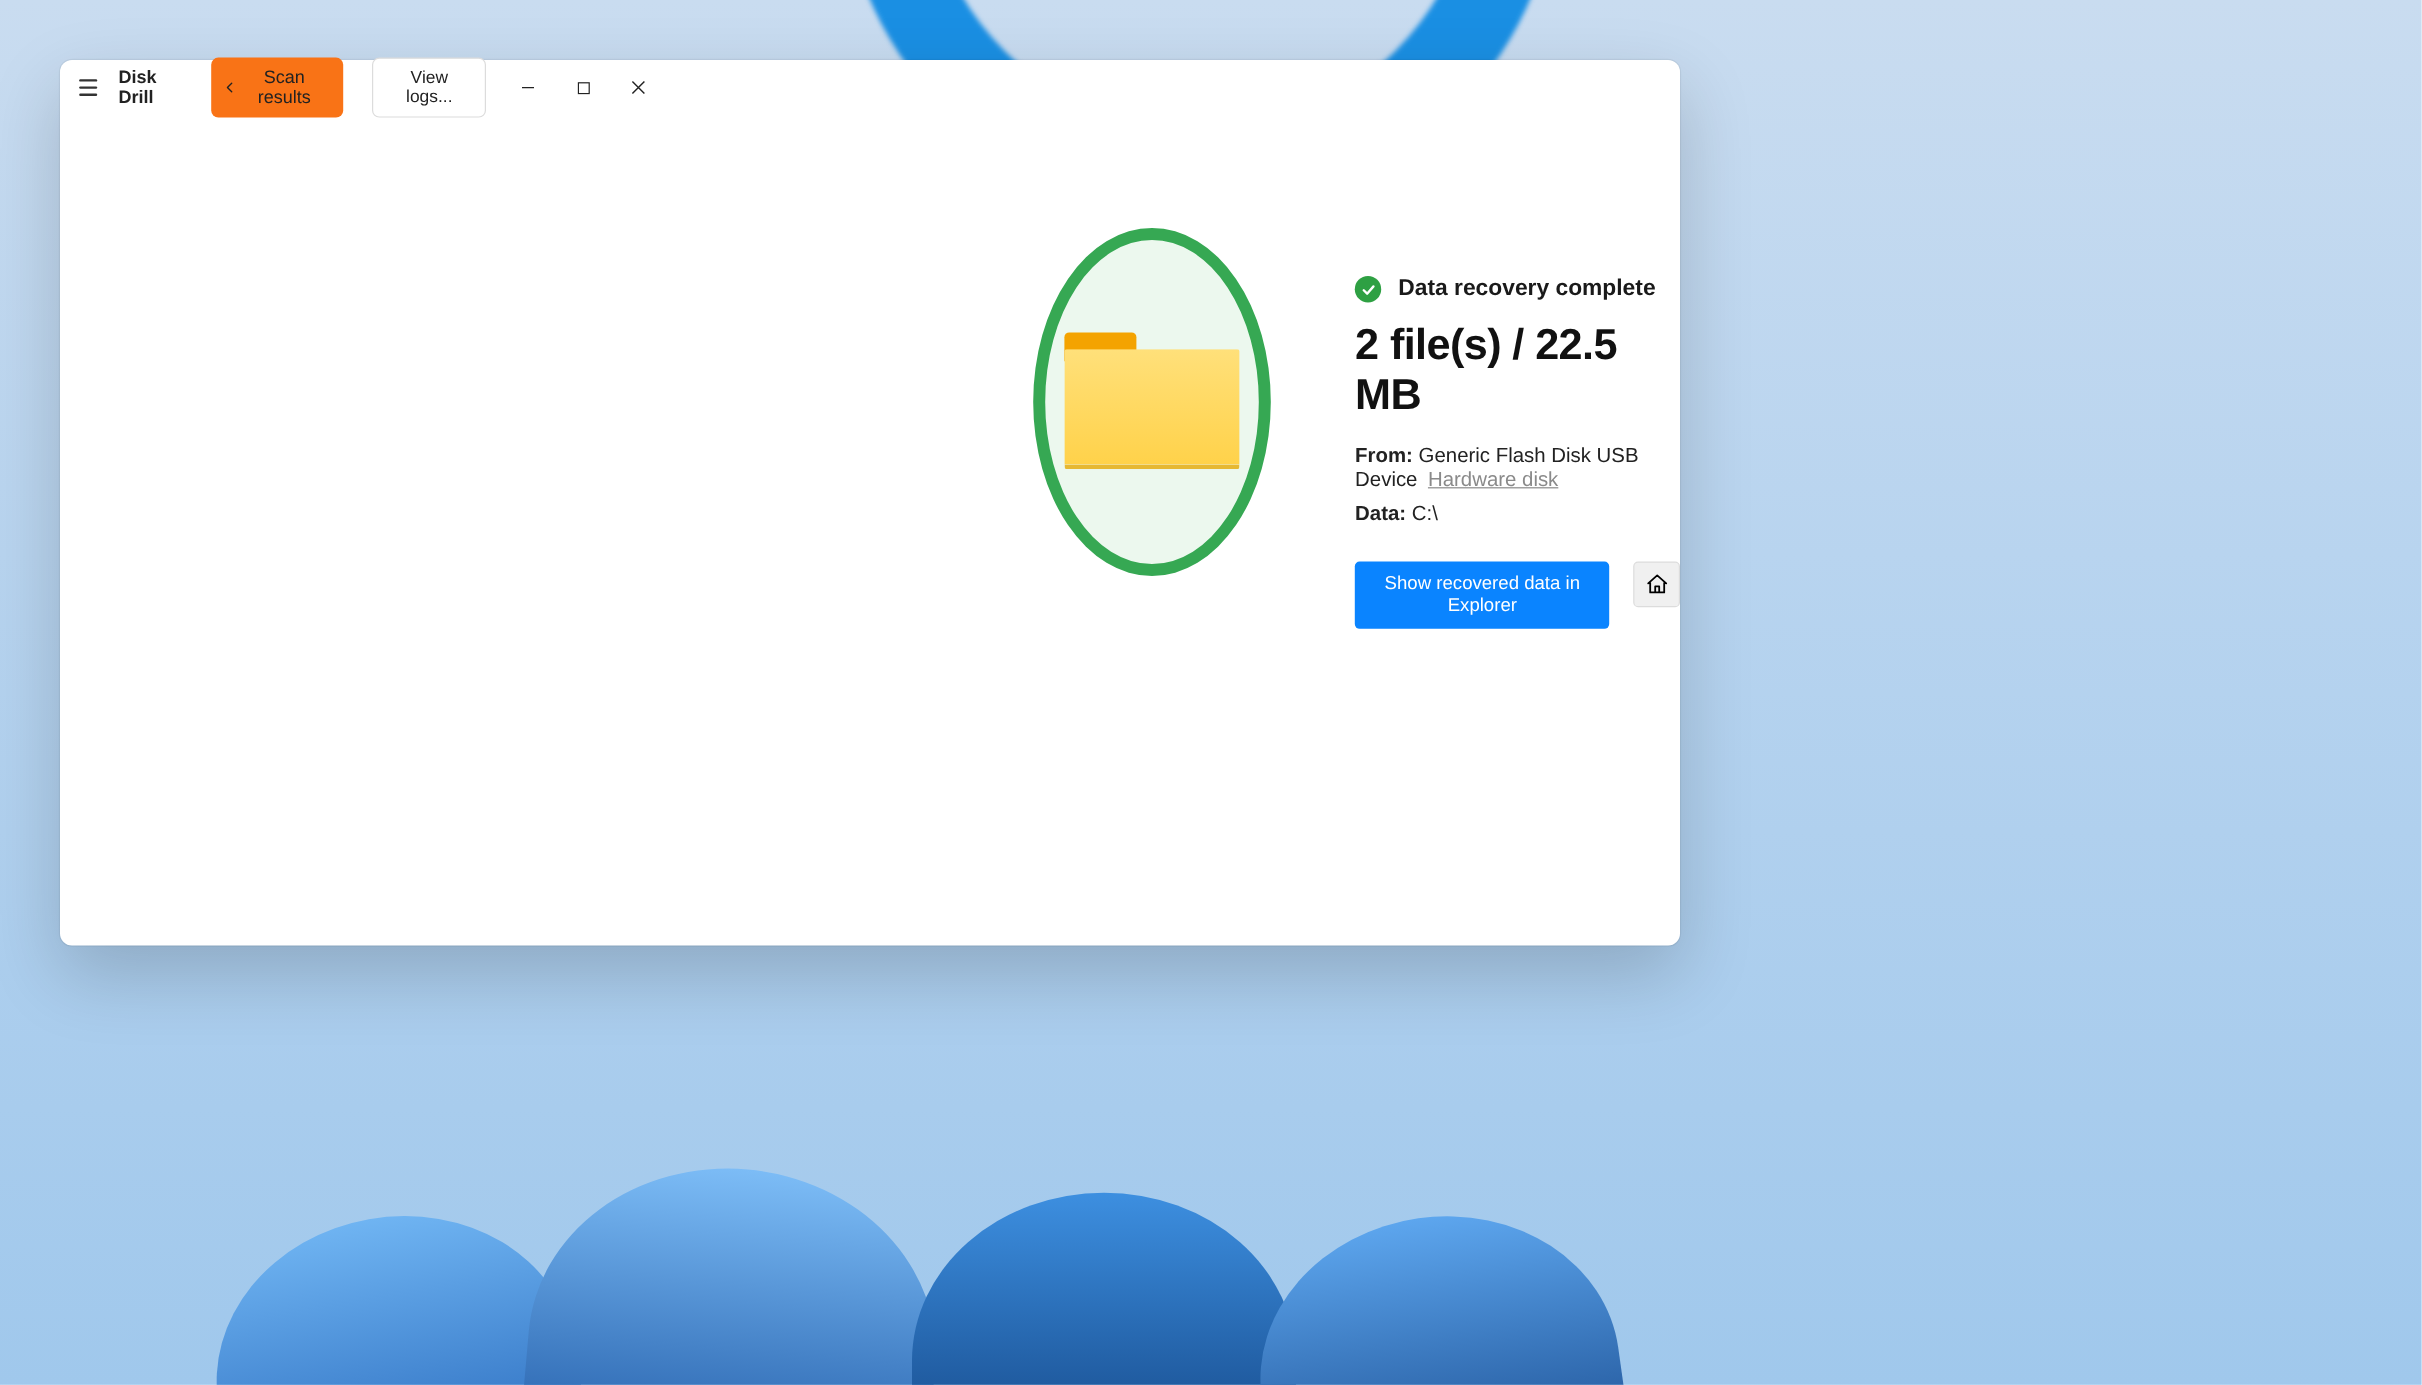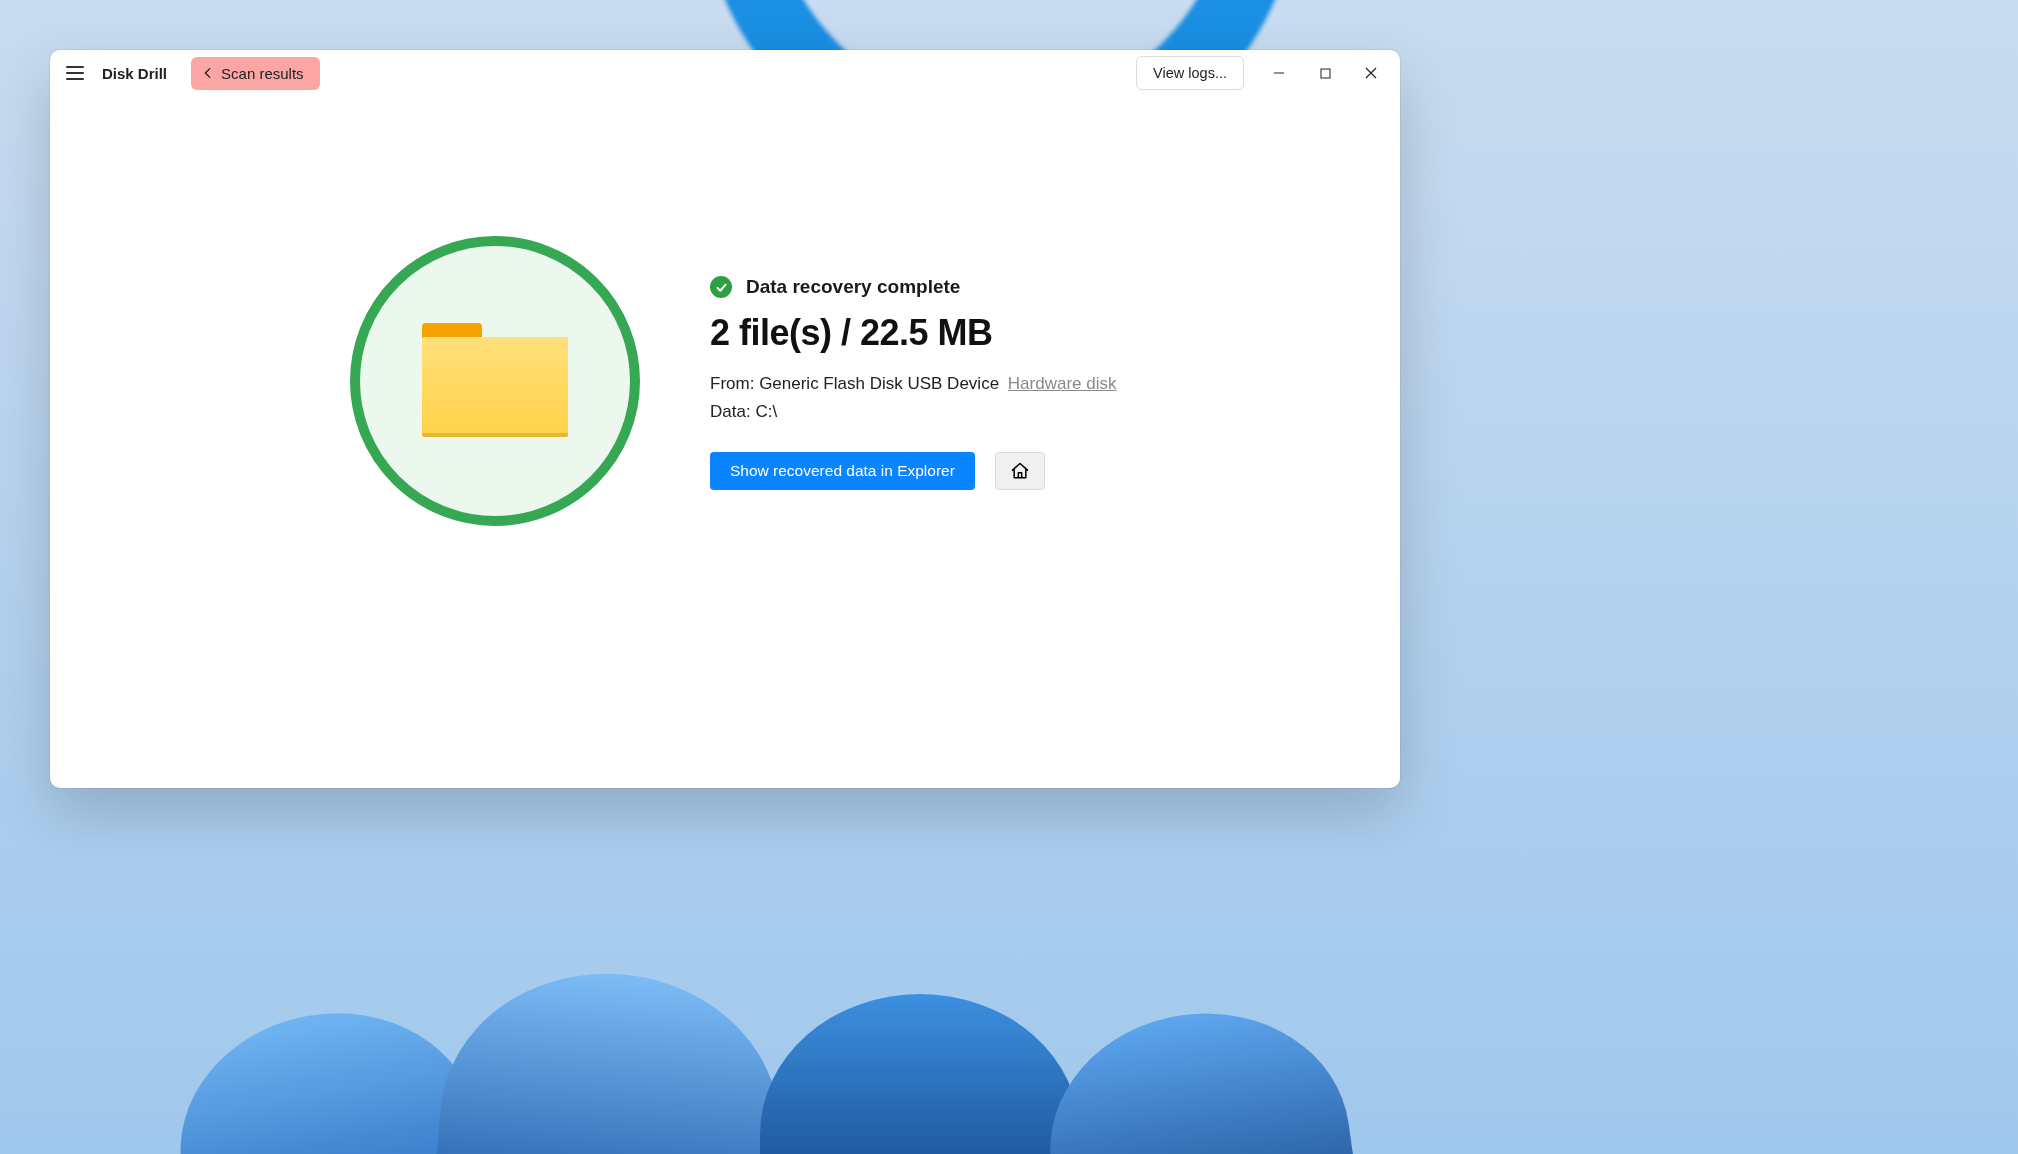--- a/index.html
+++ b/index.html
@@ -33,36 +33,36 @@
   .petal.p4 { left: 1050px; width: 300px; height: 260px; background: linear-gradient(180deg,#5da6ee,#103f82); transform: rotate(-8deg);}
 
   .app-window {
     position: absolute;
     left: 50px; top: 50px;
     width: 1350px; height: 738px;
     background: #ffffff;
     border-radius: 10px;
     box-shadow: 0 24px 60px rgba(0,0,0,0.18), 0 0 0 1px rgba(0,0,0,0.05);
     display: flex;
-    flex-direction: column;
+    flex-direction: row;
   }
 
   .titlebar {
     height: 46px;
     display: flex;
     align-items: center;
     padding: 0 6px 0 14px;
     gap: 12px;
   }
   .hamburger { width: 22px; height: 22px; display: flex; flex-direction: column; justify-content: center; gap: 4px; cursor: pointer; padding:2px;}
   .hamburger div { height: 2px; background: #333; border-radius: 1px; }
   .app-title { font-weight: 600; font-size: 15px; color: #222; margin-left: 4px; margin-right: 12px;}
   .back-pill {
     display: inline-flex; align-items: center; gap: 6px;
-    background: #fca5a5;
+    background: #f97316;
     border: none;
     border-radius: 6px;
     padding: 8px 16px 8px 10px;
     font-size: 15px;
     color: #222;
     cursor: pointer;
   }
   .back-pill svg { width: 14px; height: 14px; }
   .spacer { flex: 1; }
   .view-logs {
@@ -117,21 +117,21 @@
   .status-row { display: flex; align-items: center; gap: 14px; margin-bottom: 14px;}
   .check-badge {
     width: 22px; height: 22px; border-radius: 50%;
     background: #2ea043;
     display: flex; align-items: center; justify-content: center;
   }
   .check-badge svg { width: 13px; height: 13px; }
   .status-text { font-size: 19px; font-weight: 600; color: #1a1a1a; text-align: right; }
   .summary-big { font-size: 36px; font-weight: 700; color: #111; margin-bottom: 20px; letter-spacing: -0.5px;}
   .meta-row { font-size: 17px; color: #222; margin-bottom: 8px;}
-  .meta-row .label { font-weight: 400; }
+  .meta-row .label { font-weight: 700; }
   .meta-row .muted { color: #8a8a8a; margin-left: 4px; text-decoration: underline;}
   .action-row { margin-top: 30px; display: flex; gap: 20px;}
   .primary-btn {
     background: #0a84ff;
     color: #fff;
     border: none;
     border-radius: 4px;
     padding: 10px 20px;
     font-size: 15.5px;
     cursor: pointer;

